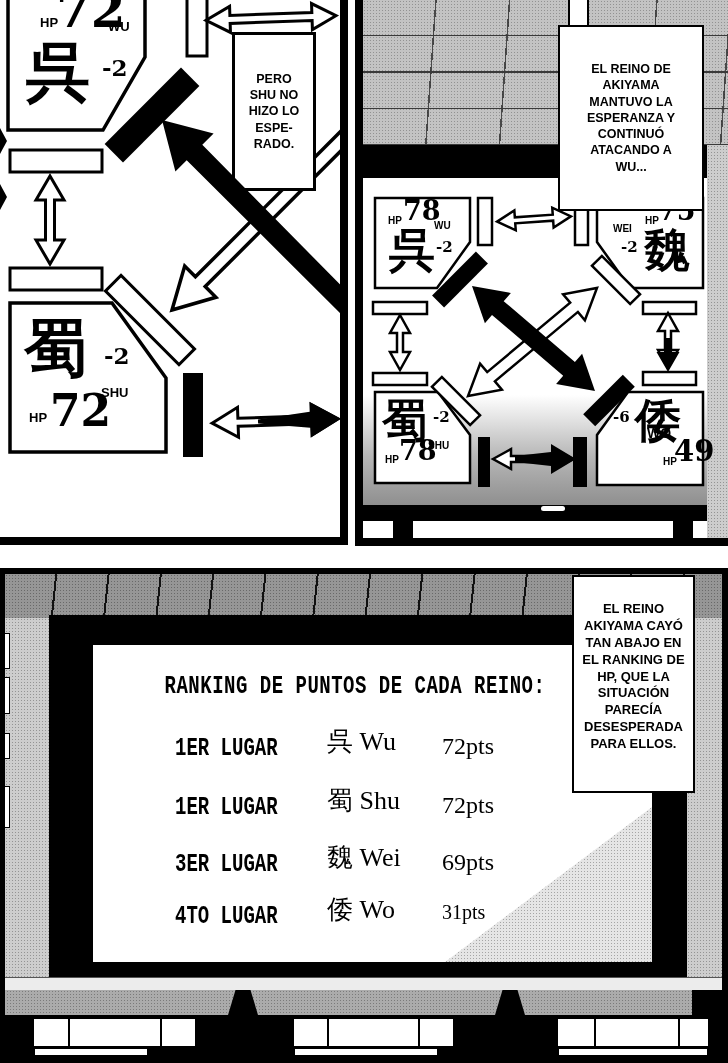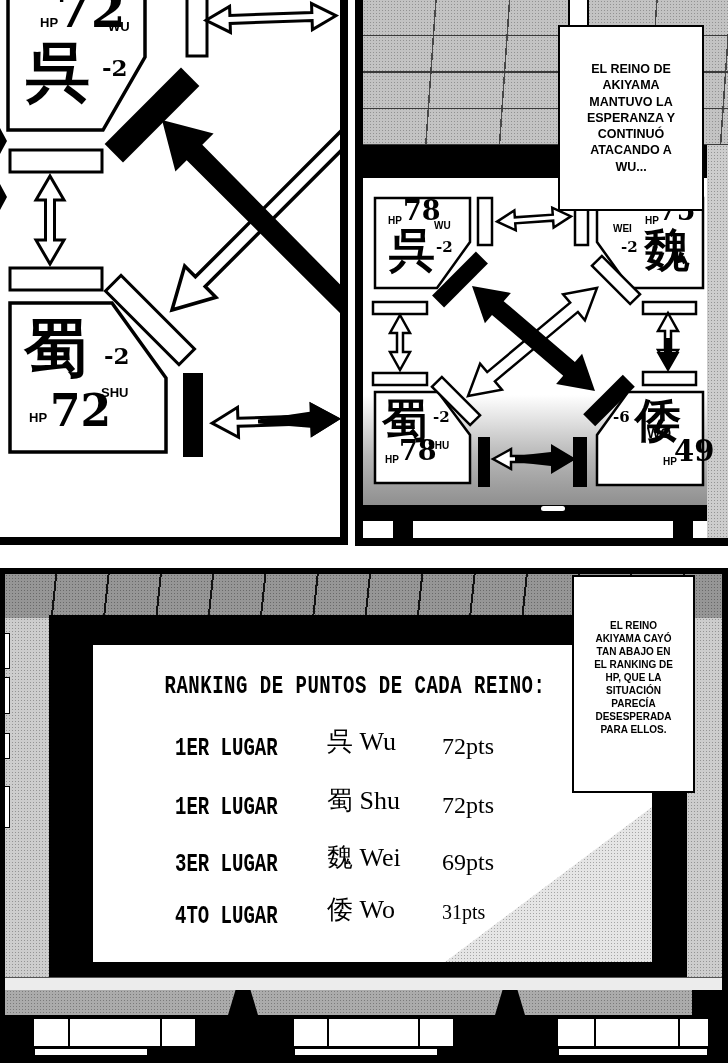--- a/index.html
+++ b/index.html
@@ -24,20 +24,25 @@
 <body>
 
 <div class="page">
 
   <div class="panel" style="left:0;top:0;width:348px;height:545px;">
 
     <svg class="abs" style="left:0;top:0;z-index:1" width="348" height="545" viewBox="0 0 348 545">
       <path d="M172 310 L215.9 297.3 L205.2 286.6 L370 121.7 L360 112 L195.4 276.8 L184.7 266.1 Z" fill="#fff" stroke="#000" stroke-width="3.5"></path>
     </svg>
 
+    <div class="bubble comic" style="left:232px;top:32px;width:78px;height:153px;font-size:12.5px;z-index:2">PERO
+SHU NO
+HIZO LO
+ESPE-
+RADO.</div>
 
     <svg class="abs" style="left:0;top:0;z-index:3" width="348" height="545" viewBox="0 0 348 545">
       <rect x="187" y="-8" width="20" height="64" fill="#fff" stroke="#000" stroke-width="3"></rect>
       <rect x="342" y="-6" width="12" height="66" fill="#fff" stroke="#000" stroke-width="3"></rect>
       <path transform="rotate(-2 271 18)" d="M206 18 L230 5 L230 14 L312 14 L312 5 L336 18 L312 31 L312 22 L230 22 L230 31 Z" fill="#fff" stroke="#000" stroke-width="3"></path>
       <path d="M8 -6 L145 -6 L145 57 L103 130 L8 130 Z" fill="#fff" stroke="#000" stroke-width="3.5"></path>
       <rect x="98" y="102" width="108" height="26" fill="#000" transform="rotate(-45 152 115)"></rect>
       <path d="M162 120 L175.4 171.6 L186.7 160.3 L360 333 L374 319 L202.3 144.7 L213.6 133.4 Z" fill="#000"></path>
       <rect x="10" y="150" width="92" height="22" fill="#fff" stroke="#000" stroke-width="3"></rect>
       <path d="M50 176 L64 200 L54.5 200 L54.5 240 L64 240 L50 264 L36 240 L45.5 240 L45.5 200 L36 200 Z" fill="#fff" stroke="#000" stroke-width="3"></path>
@@ -192,21 +197,21 @@
     <div class="txt rserif" style="left:442px;top:225px;font-size:24px;">72pts</div>
 
     <div class="txt mono" style="left:175px;top:284px;font-size:19px;transform:scaleY(1.35);transform-origin:top left;">3ER LUGAR</div>
     <div class="txt rserif" style="left:327px;top:276px;font-size:26px;">魏 Wei</div>
     <div class="txt rserif" style="left:442px;top:282px;font-size:24px;">69pts</div>
 
     <div class="txt mono" style="left:175px;top:336px;font-size:19px;transform:scaleY(1.35);transform-origin:top left;">4TO LUGAR</div>
     <div class="txt rserif" style="left:327px;top:328px;font-size:26px;">倭 Wo</div>
     <div class="txt rserif" style="left:442px;top:334px;font-size:20px;">31pts</div>
 
-    <div class="bubble comic" style="left:572px;top:7px;width:123px;height:218px;font-size:10px;z-index:4;border-width:2.5px;
+    <div class="bubble comic" style="left:572px;top:7px;width:123px;height:218px;font-size:13px;z-index:4;border-width:2.5px;
                 padding:10px 4px 24px;box-sizing:border-box;">EL REINO
 AKIYAMA CAYÓ
 TAN ABAJO EN
 EL RANKING DE
 HP, QUE LA
 SITUACIÓN
 PARECÍA
 DESESPERADA
 PARA ELLOS.</div>
 

